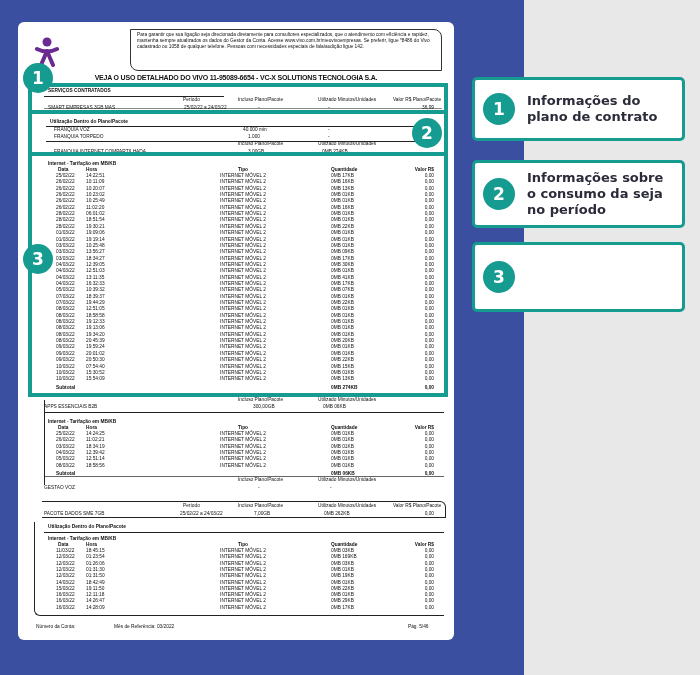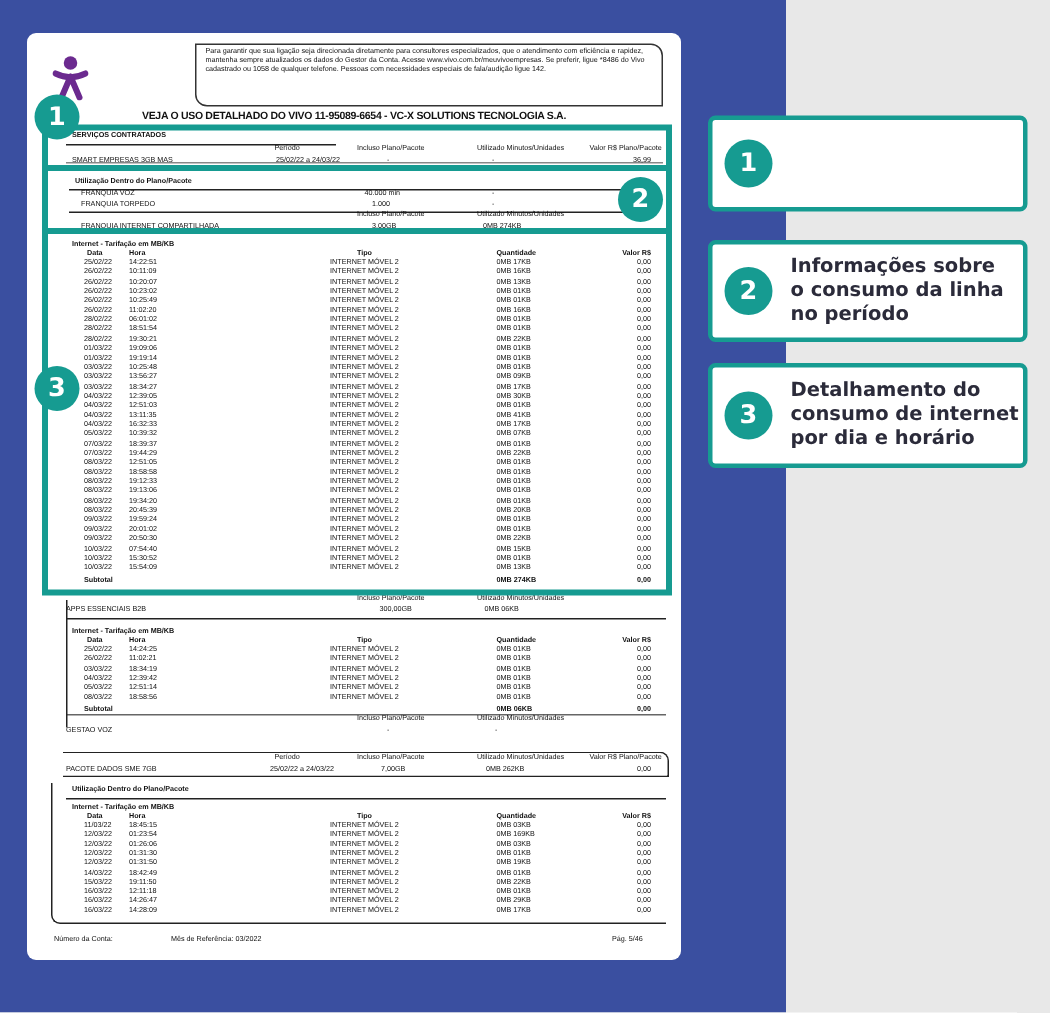--- a/index.html
+++ b/index.html
@@ -386,25 +386,24 @@
   <div class="hl" style="left:10px;top:61px;width:420px;height:31px;"></div>
   <div class="hl" style="left:10px;top:88px;width:420px;height:46px;"></div>
   <div class="hl" style="left:10px;top:130px;width:420px;height:245px;"></div>
   <div class="badge" style="left:5px;top:41px;">1</div>
   <div class="badge" style="left:394px;top:96px;">2</div>
   <div class="badge" style="left:5px;top:222px;">3</div>
 </div>
 
 <div class="callout" style="top:77px;height:64px;">
   <div class="cbadge">1</div>
+  <div class="ctext">Informações do
+plano de contrato</div>
 </div>
 <div class="callout" style="top:160px;height:68px;">
   <div class="cbadge">2</div>
   <div class="ctext">Informações sobre
-o consumo da linha
+o consumo da seja
 no período</div>
 </div>
 <div class="callout" style="top:242px;height:70px;">
   <div class="cbadge">3</div>
-  <div class="ctext">Detalhamento do
-consumo de internet
-por dia e horário</div>
 </div>
 
 </body></html>

